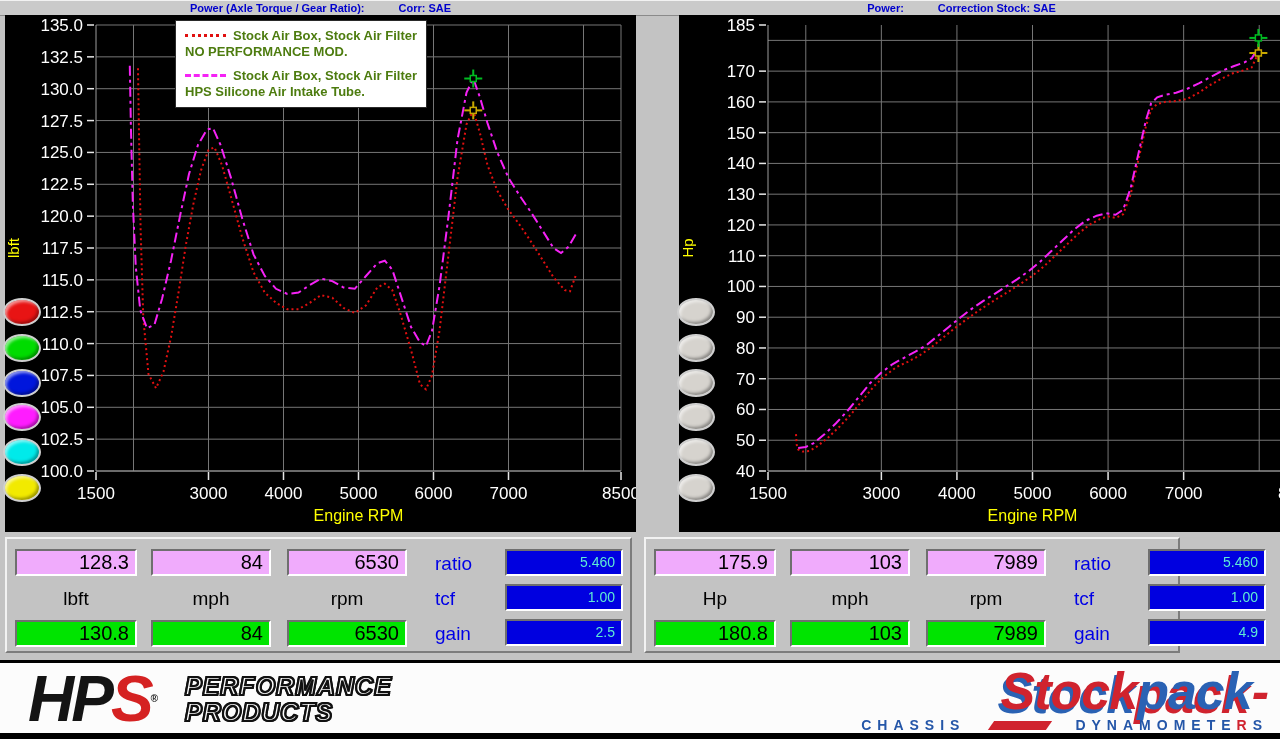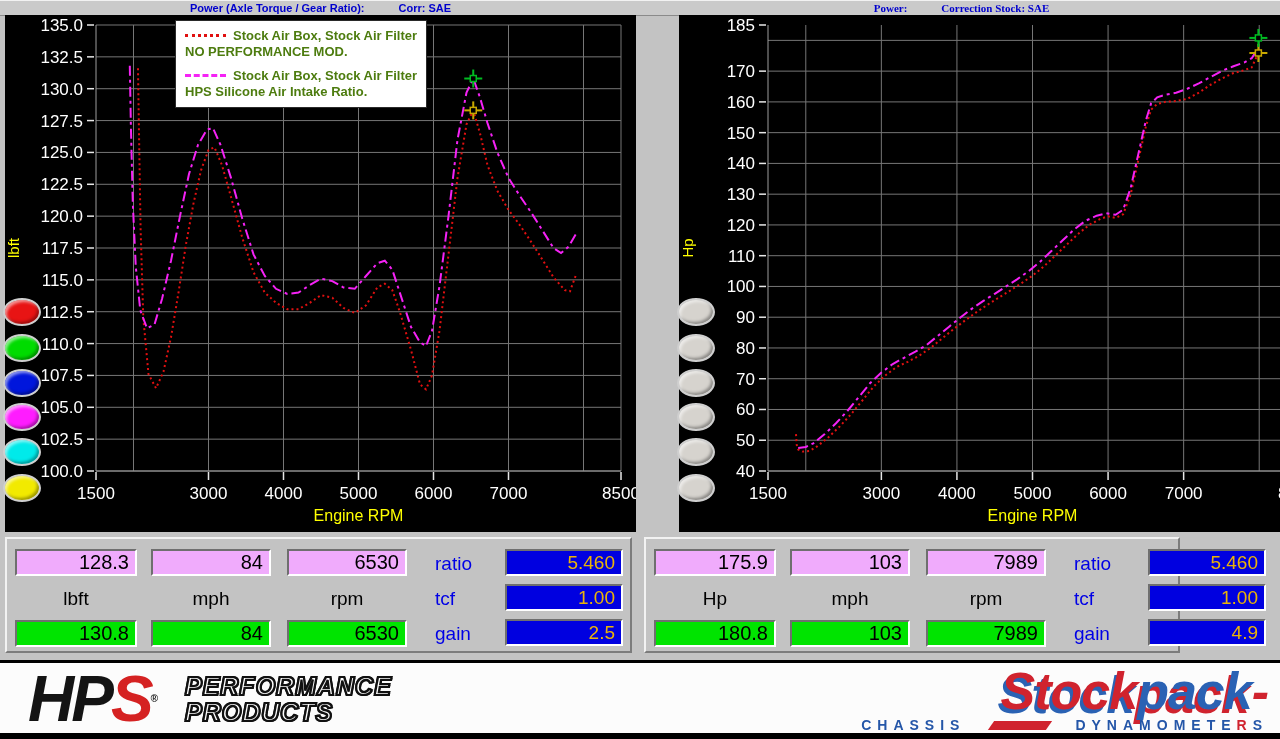--- a/index.html
+++ b/index.html
@@ -9,21 +9,21 @@
     -webkit-font-smoothing:antialiased;
   }
   .abs{position:absolute;}
 
   
   .header-bar{left:0;top:0;width:1280px;height:15px;background:#cacaca;
     border-bottom:1px solid #8a8a8a;box-shadow:inset 0 1px 0 #f2f2f2;}
   .hdr-group{top:1px;height:14px;display:flex;justify-content:center;gap:34px;
     font-size:11px;font-weight:bold;color:#0000cd;line-height:14px;white-space:nowrap;}
   .hdr-left{left:5px;width:631px;}
-  .hdr-right{left:647px;width:629px;font-family:Liberation Serif, serif;}
+  .hdr-right{left:647px;width:629px;}
 
   
   .chart-panel{top:15px;height:517px;background:#000;}
   .panel-torque{left:5px;width:631px;}
   .panel-power{left:647px;width:629px;margin-left:32px;}
   svg{display:block;}
 
   
   .trace-btn{position:absolute;width:38px;height:28px;border-radius:50%;
     border:2px solid #cfcfcf;box-sizing:border-box;
@@ -41,21 +41,21 @@
   
   .readout{top:537px;height:116px;background:#c3c3c3;
     border:2px solid;border-color:#f2f2f2 #7c7c7c #7c7c7c #f2f2f2;box-sizing:border-box;}
   .readout-left{left:5px;width:627px;}
   .readout-right{left:644px;width:536px;}
   .val-box{position:absolute;height:27px;box-sizing:border-box;
     border:2px solid;border-color:#6f6f6f #ffffff #ffffff #6f6f6f;
     font-size:20px;line-height:23px;text-align:right;padding-right:6px;color:#000;white-space:nowrap;}
   .val-yellow{background:#f0abfc;}
   .val-green{background:#00e400;}
-  .val-blue{background:#0000e0;color:#eab308;font-size:19px;}
+  .val-blue{background:#0000e0;color:#5eead4;font-size:14px;}
   .unit-label{position:absolute;height:24px;font-size:19px;color:#000;text-align:center;line-height:24px;}
   .param-label{position:absolute;font-size:19px;color:#0000e6;line-height:24px;}
   .logo-strip{left:0;top:660px;width:1280px;height:73px;background:#fcfcfc;
     border-top:3px solid #000;box-sizing:border-box;}
   .footer-black{left:0;top:733px;width:1280px;height:6px;background:#000;}
 
   .hps{left:28px;top:8px;display:flex;align-items:center;gap:30px;}
   .hps-word{font-style:italic;font-weight:bold;font-size:64px;line-height:56px;letter-spacing:-3px;}
   .hps-hp{color:#141414;}
   .hps-s{color:#d52222;}
@@ -189,21 +189,21 @@
         <span class="legend-swatch" style="border-top: 3px dotted rgb(224, 16, 16);"></span>
         <span>Stock Air Box, Stock Air Filter</span>
       </div>
       <div class="leg-line2">NO PERFORMANCE MOD.</div>
     </div>
     <div class="leg-entry">
       <div class="leg-line1">
         <span class="legend-swatch" style="border-top: 3px dashed rgb(245, 34, 245);"></span>
         <span>Stock Air Box, Stock Air Filter</span>
       </div>
-      <div class="leg-line2">HPS Silicone Air Intake Ratio.</div>
+      <div class="leg-line2">HPS Silicone Air Intake Tube.</div>
     </div>
   </div>
 </div>
 
 <div class="abs chart-panel panel-power">
   <svg id="power-svg" width="629" height="517">
       <line x1="126.78571428571428" y1="10" x2="126.78571428571428" y2="456" stroke="#767676" stroke-width="1"></line>
       <line x1="202.35714285714283" y1="10" x2="202.35714285714283" y2="456" stroke="#767676" stroke-width="1"></line>
       <line x1="277.92857142857144" y1="10" x2="277.92857142857144" y2="456" stroke="#767676" stroke-width="1"></line>
       <line x1="353.5" y1="10" x2="353.5" y2="456" stroke="#767676" stroke-width="1"></line>

